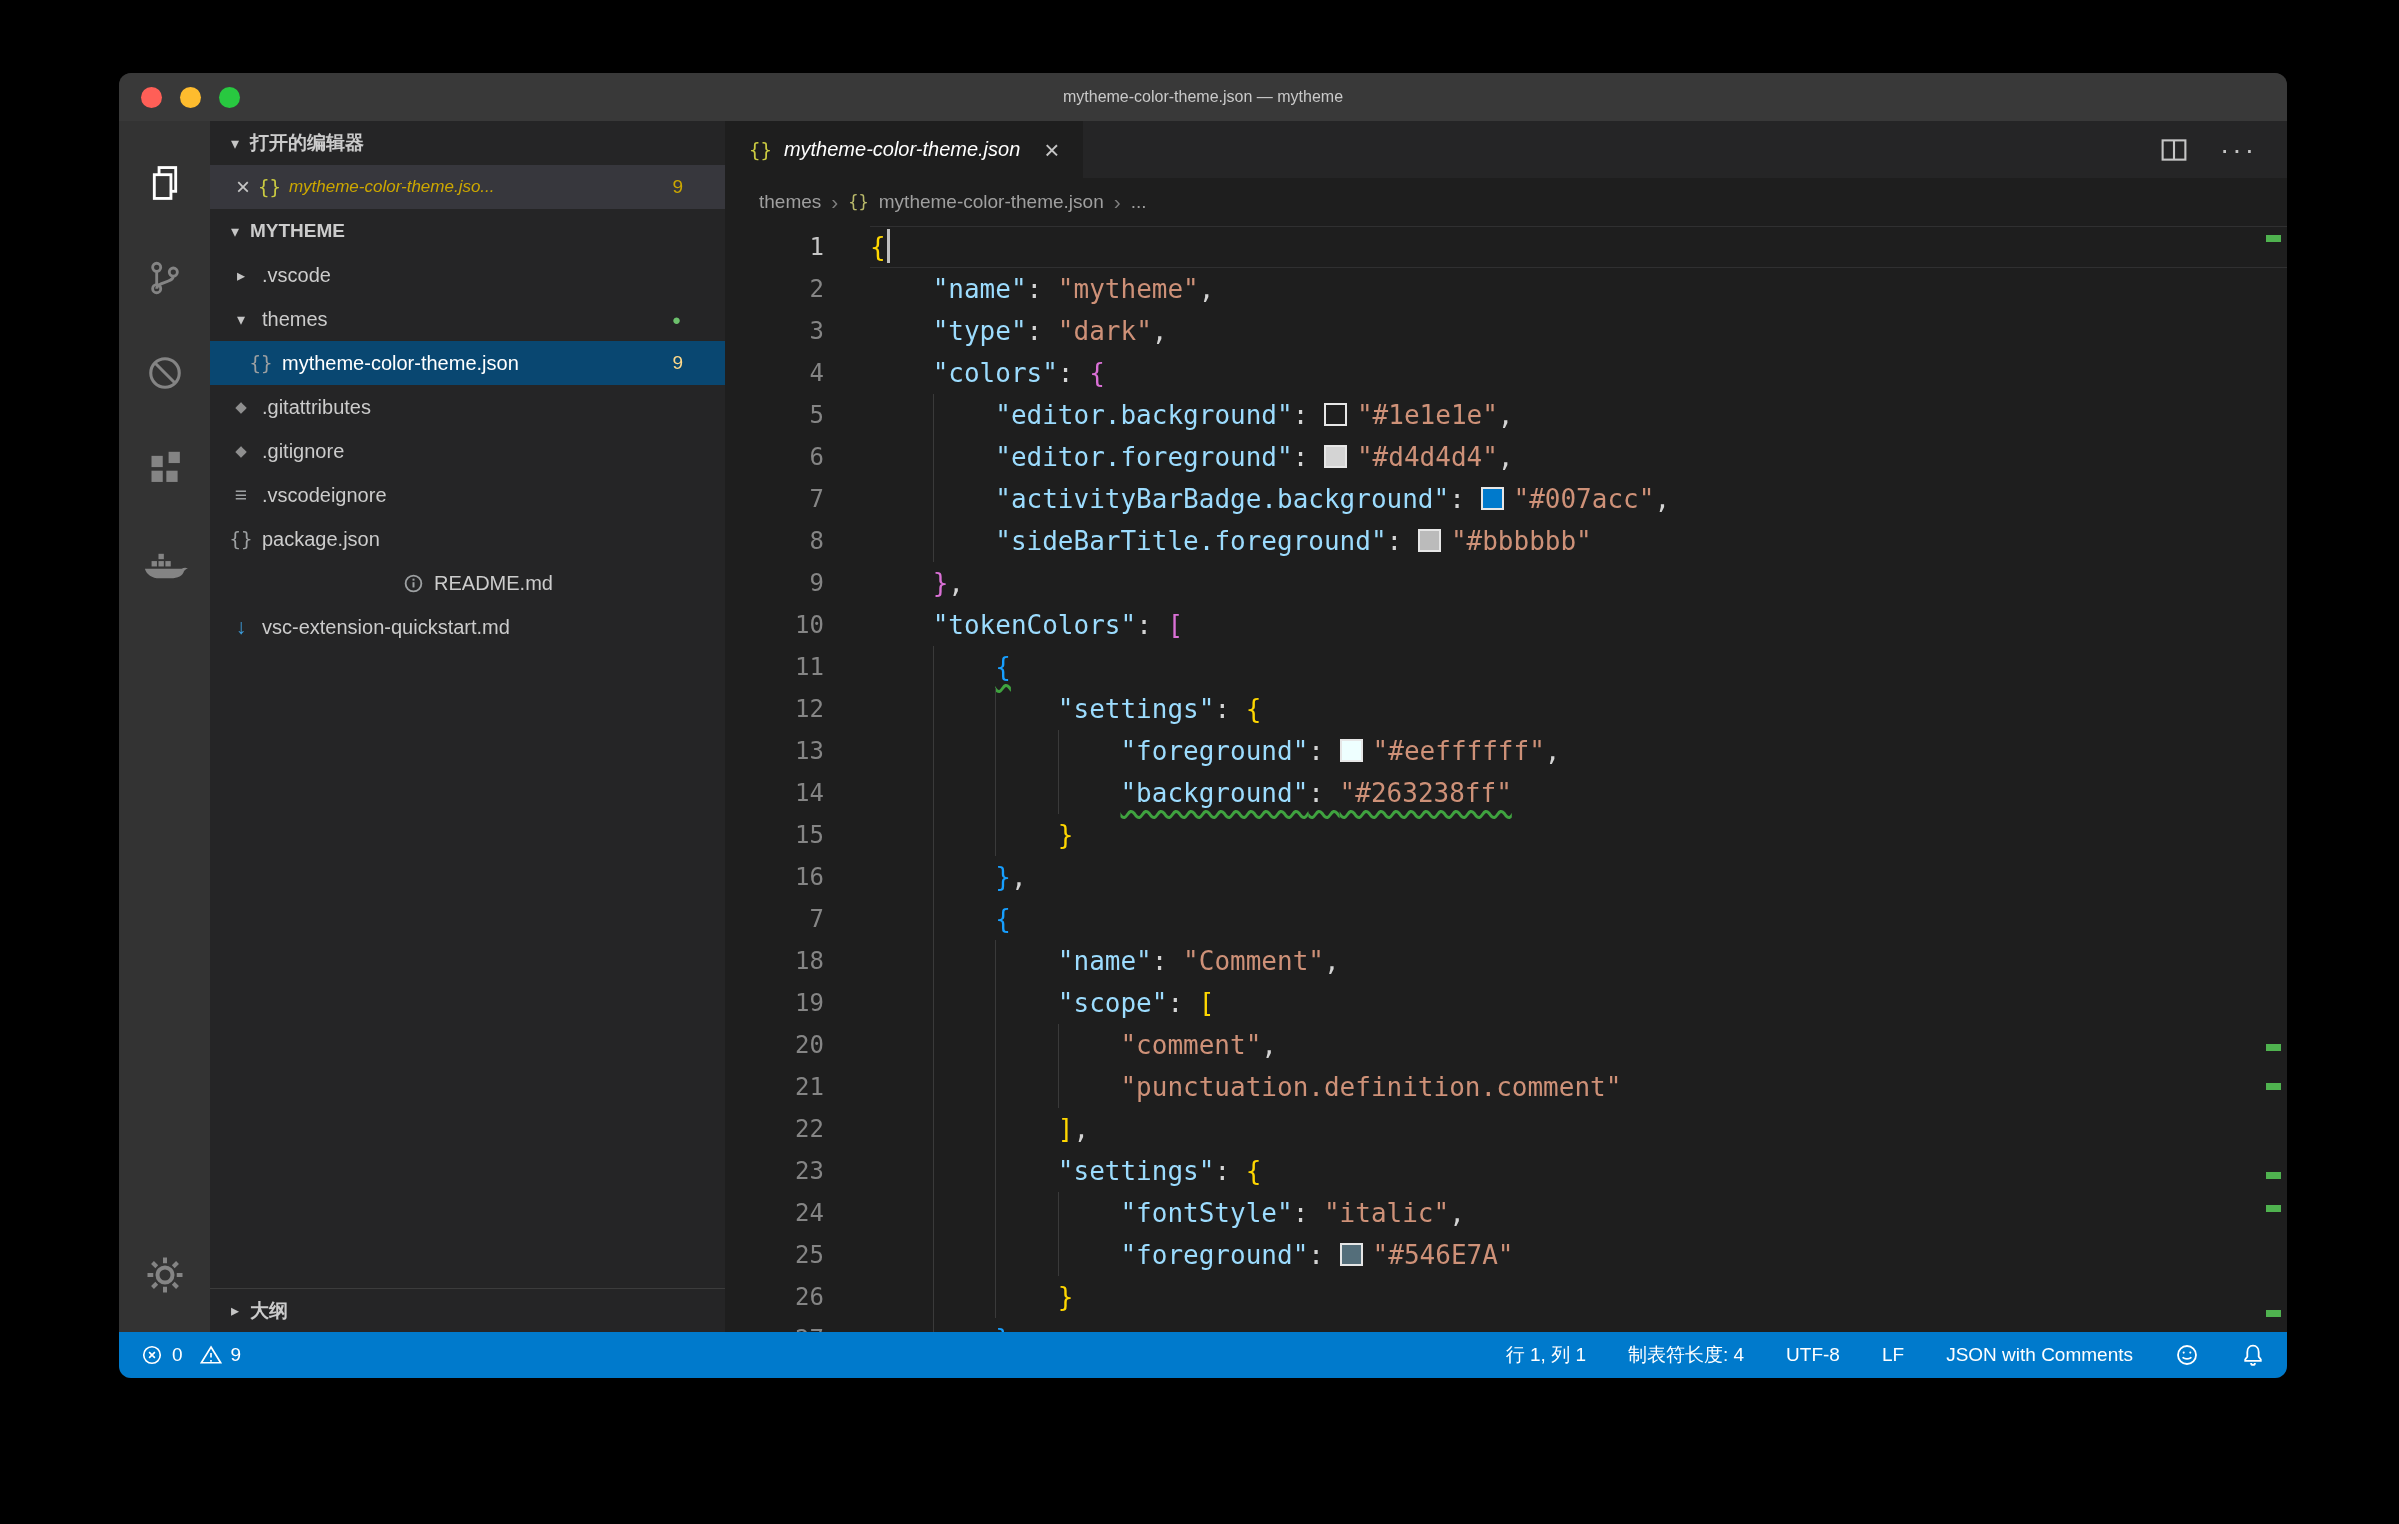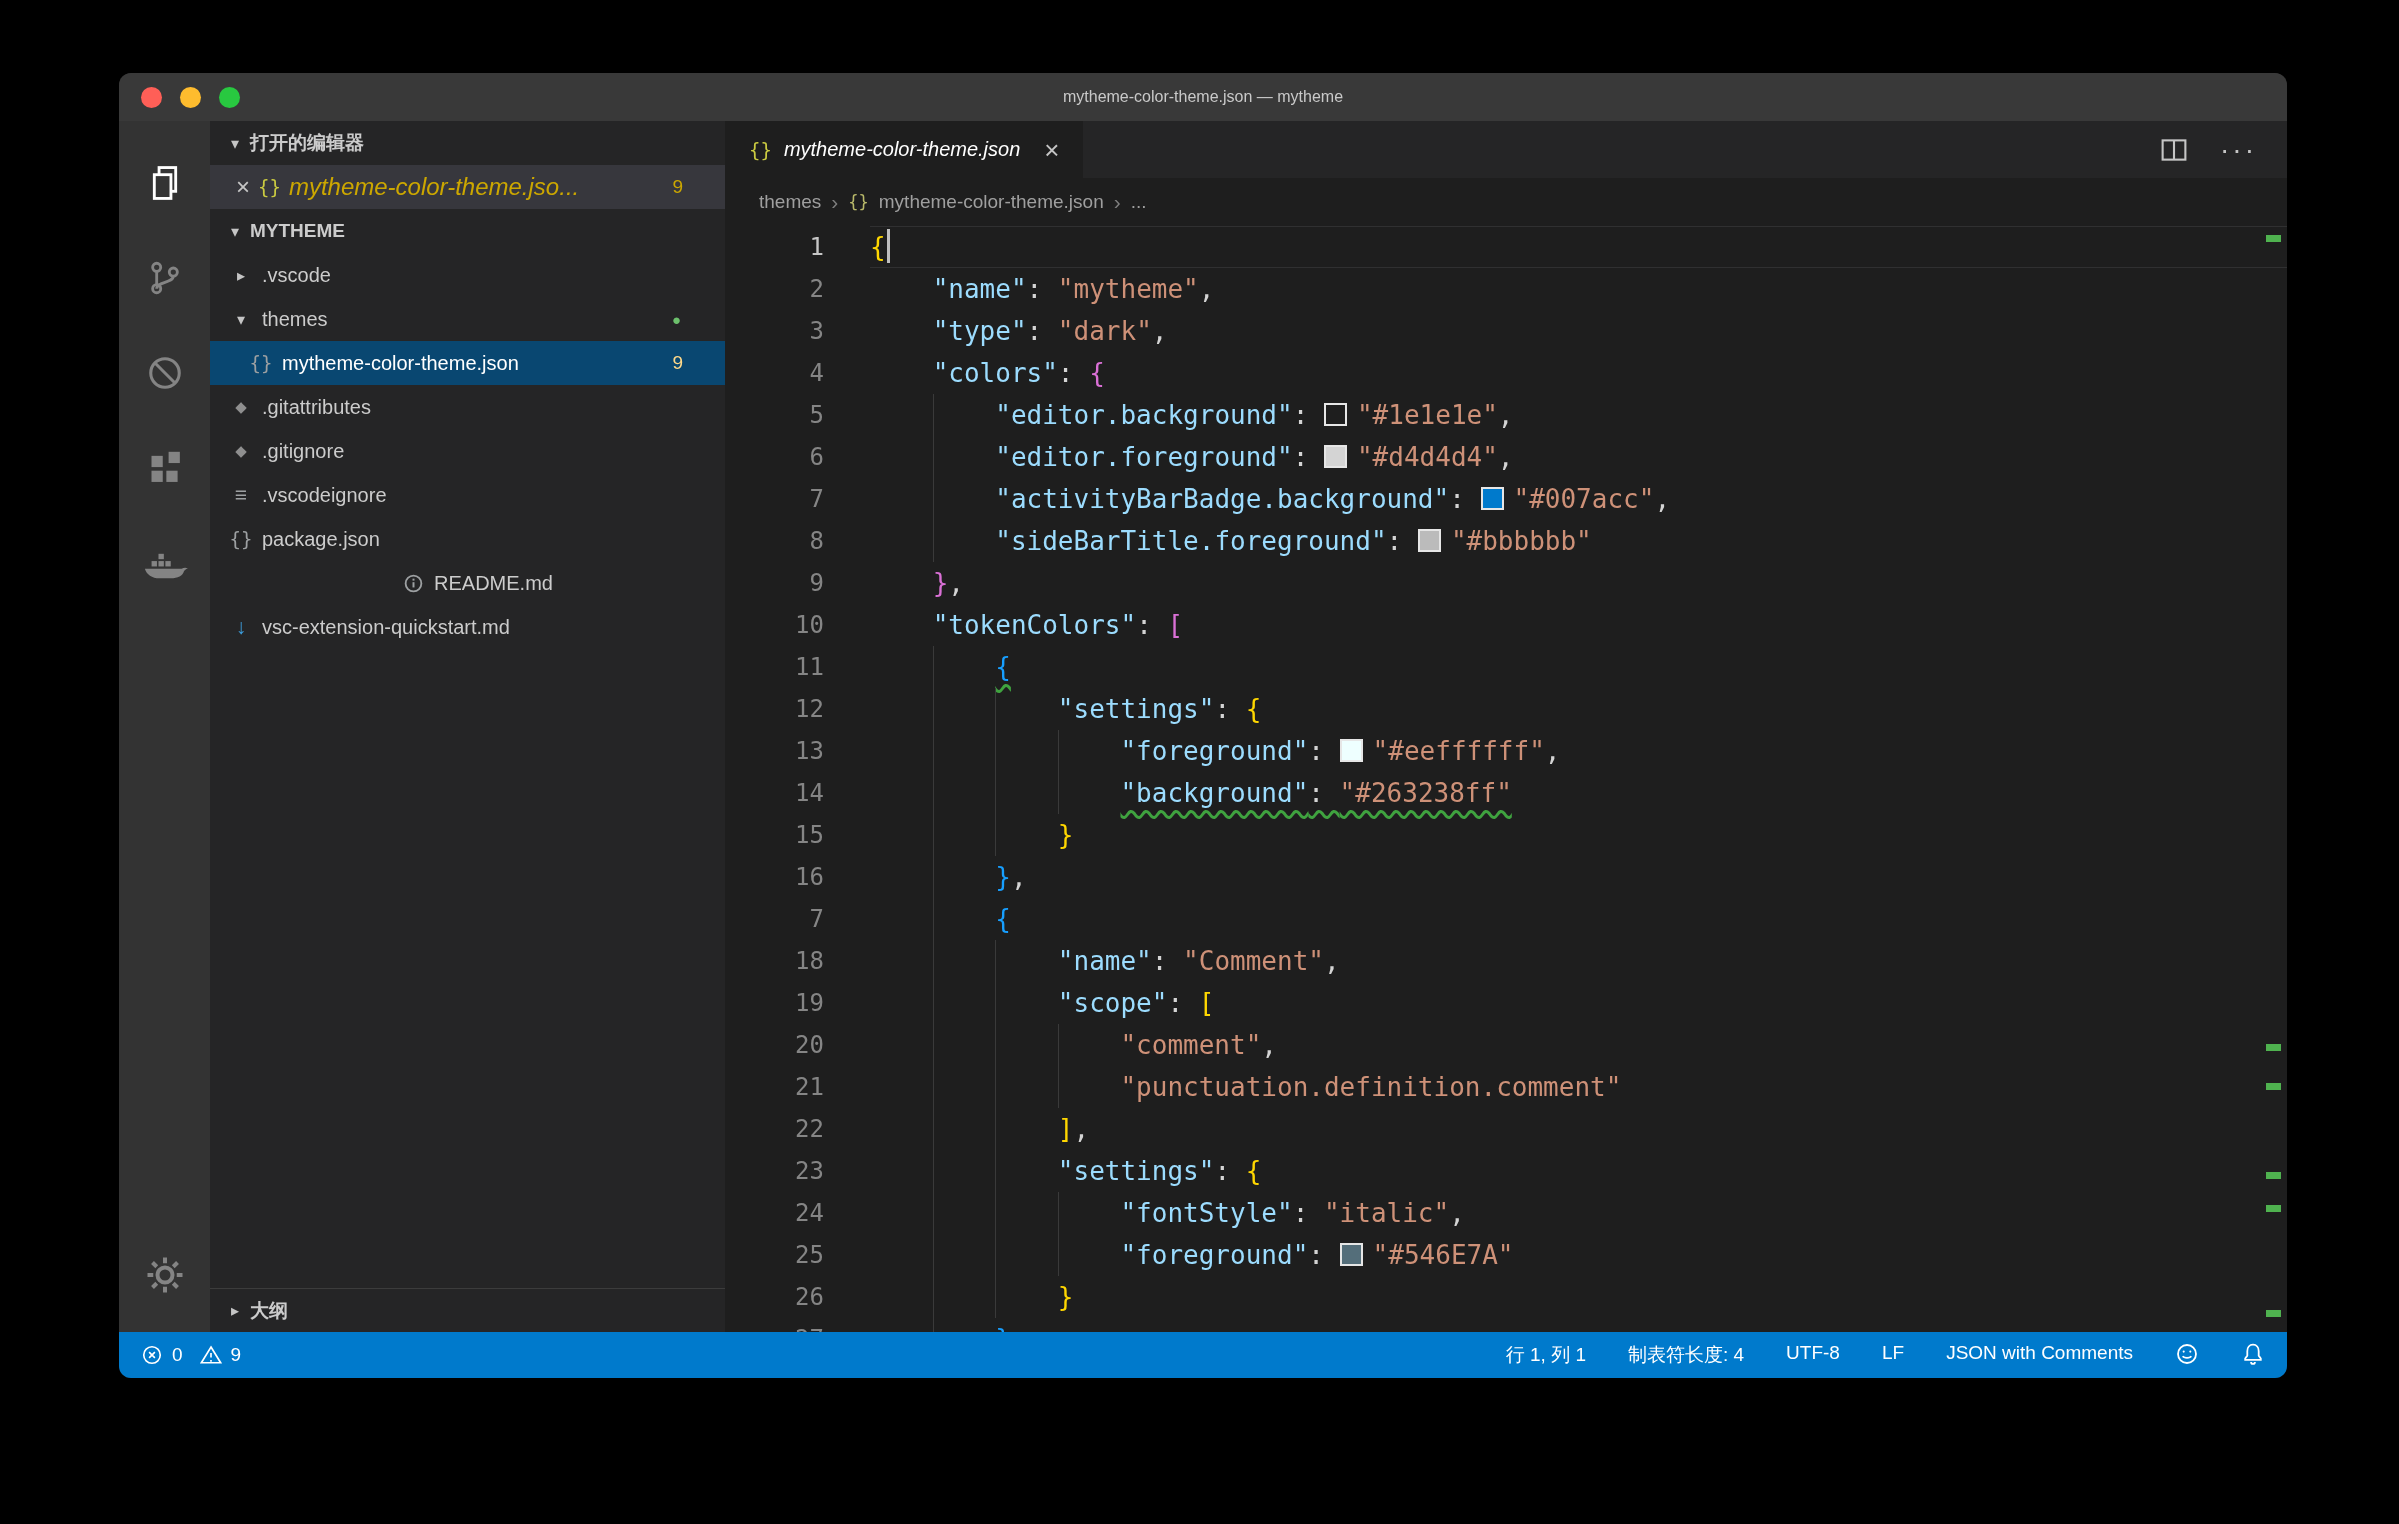--- a/index.html
+++ b/index.html
@@ -29,21 +29,21 @@
   .ab-item.active{color:#ffffff;}
   .ab-bottom{margin-top:auto;margin-bottom:10px;}
   
   .sidebar{flex:0 0 515px;background:#252526;display:flex;flex-direction:column;color:#cccccc;min-height:0;}
   .sidebar-title{flex:0 0 69px;line-height:69px;padding-left:34px;font-size:19px;color:#bbbbbb;}
   .section-header{height:44px;display:flex;align-items:center;font-weight:700;font-size:19px;color:#cccccc;padding-left:10px;}
   .chev{width:30px;flex:0 0 30px;text-align:center;font-size:16px;color:#c5c5c5;}
   .oe-row{height:44px;display:flex;align-items:center;background:#37373d;padding-left:18px;}
   .oe-close{width:30px;flex:0 0 30px;font-size:24px;color:#c5c5c5;text-align:center;line-height:1;}
   .braces{font-family:"DejaVu Sans Mono",monospace;color:#cbcb41;font-size:19px;}
-  .oe-name{font-style:italic;color:var(--warning-badge);font-size:24px;margin-left:8px;white-space:nowrap;}
+  .oe-name{font-style:italic;color:var(--warning-badge);font-size:17px;margin-left:8px;white-space:nowrap;}
   .oe-badge{margin-left:auto;margin-right:42px;color:var(--warning-badge);font-size:19px;}
   .tree{flex:1;min-height:0;overflow:hidden;}
   .tree-row{height:44px;display:flex;align-items:center;font-size:20px;color:#cccccc;}
   .tree-row.selected{background:var(--selection);color:#ffffff;}
   .fi{width:30px;flex:0 0 30px;display:inline-flex;align-items:center;justify-content:center;font-size:19px;color:#9da0a2;}
   .fi.diamond{font-size:15px;color:#8f8f8f;}
   .fi.listicon{font-size:21px;}
   .fi.arrow{color:#3c9ddc;font-weight:bold;font-size:21px;}
   .tree-label{margin-left:6px;white-space:nowrap;}
   .tree-dot{margin-left:auto;margin-right:44px;color:#6cc06c;font-size:15px;}
@@ -72,21 +72,21 @@
   .tok-b1{color:#ffd700}.tok-b2{color:#da70d6}.tok-b3{color:#179fff}
   .sq{text-decoration-line:underline;text-decoration-style:wavy;text-decoration-color:var(--squiggle);
       text-decoration-thickness:2.5px;text-underline-offset:8px;}
   .guide{position:absolute;top:0;bottom:0;width:1px;background:#3a3a3a;}
   .swatch{display:inline-block;width:23px;height:23px;border:2px solid #e6e6e6;margin-right:10px;vertical-align:-2px;background:#000;}
   .cursor{display:inline-block;width:3px;height:34px;background:#bfbfbf;vertical-align:-7px;margin-left:1px;}
   .ov-mark{position:absolute;right:6px;width:15px;height:7px;background:var(--overview-mark);}
   
   .statusbar{flex:0 0 46px;background:var(--accent);display:flex;align-items:center;color:#fff;font-size:19px;padding:0 22px;}
   .sb-group{display:flex;align-items:center;gap:9px;}
-  .sb-right{margin-left:auto;display:flex;gap:42px;}
+  .sb-right{margin-left:auto;display:flex;align-items:center;gap:42px;}
   .sb-item{white-space:nowrap;}
   svg{display:block;}
 </style>
 </head>
 <body>
 
 <div class="stage">
   <div class="window">
 
     <div class="titlebar">

